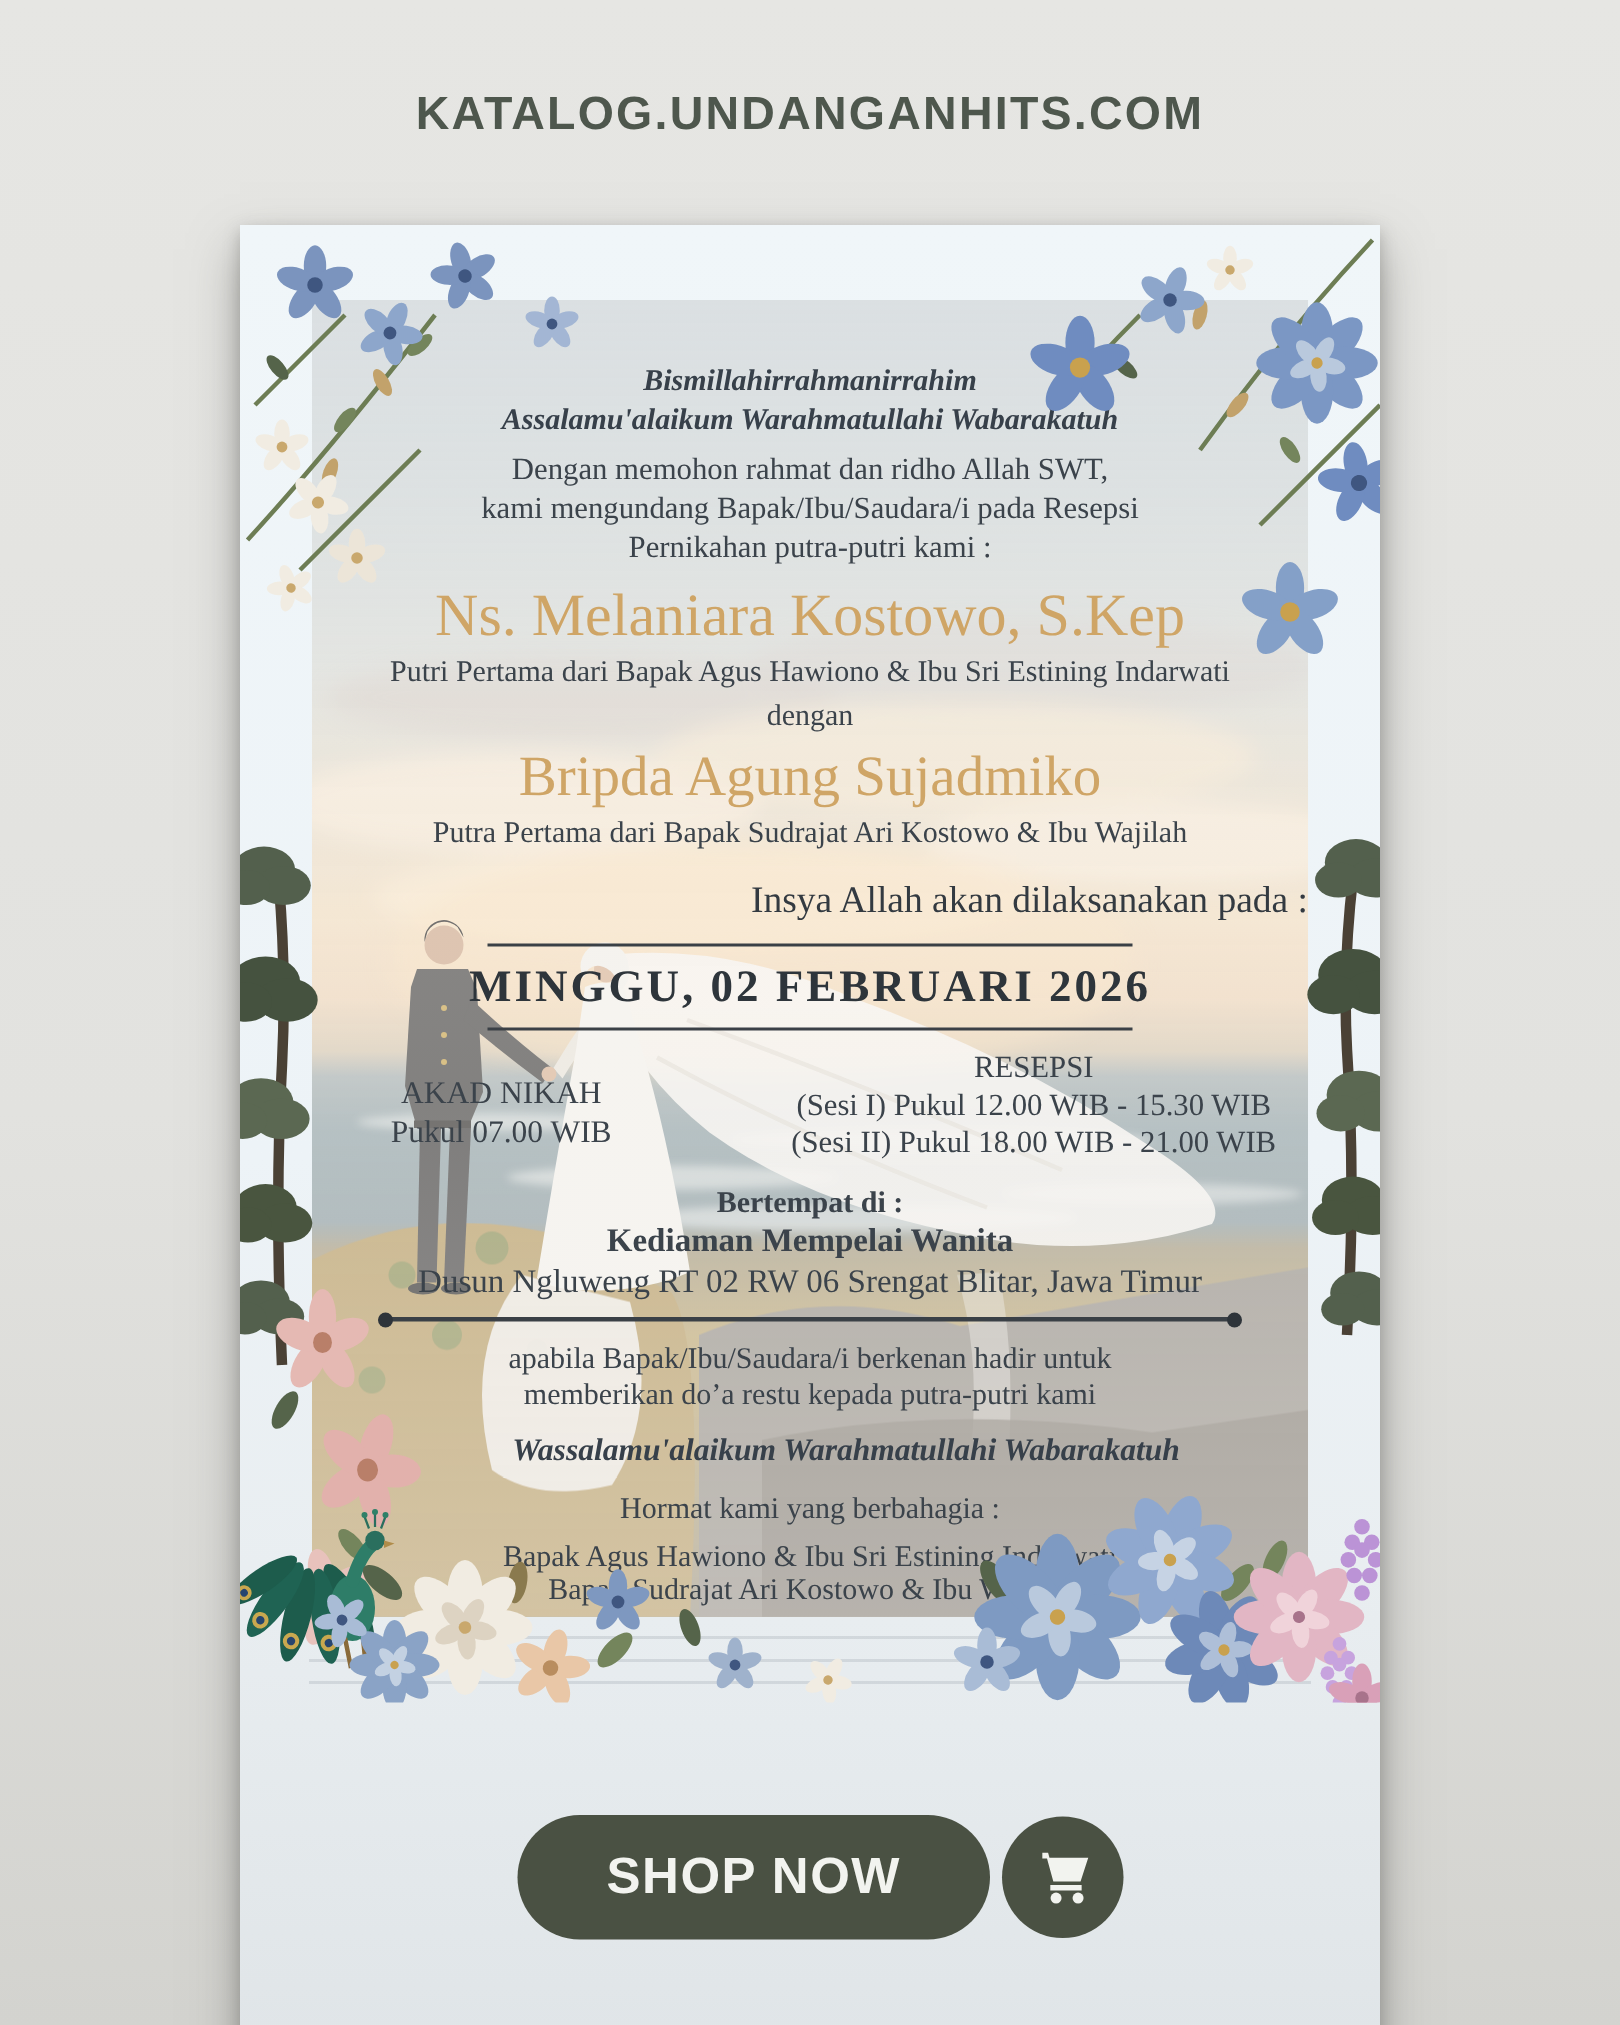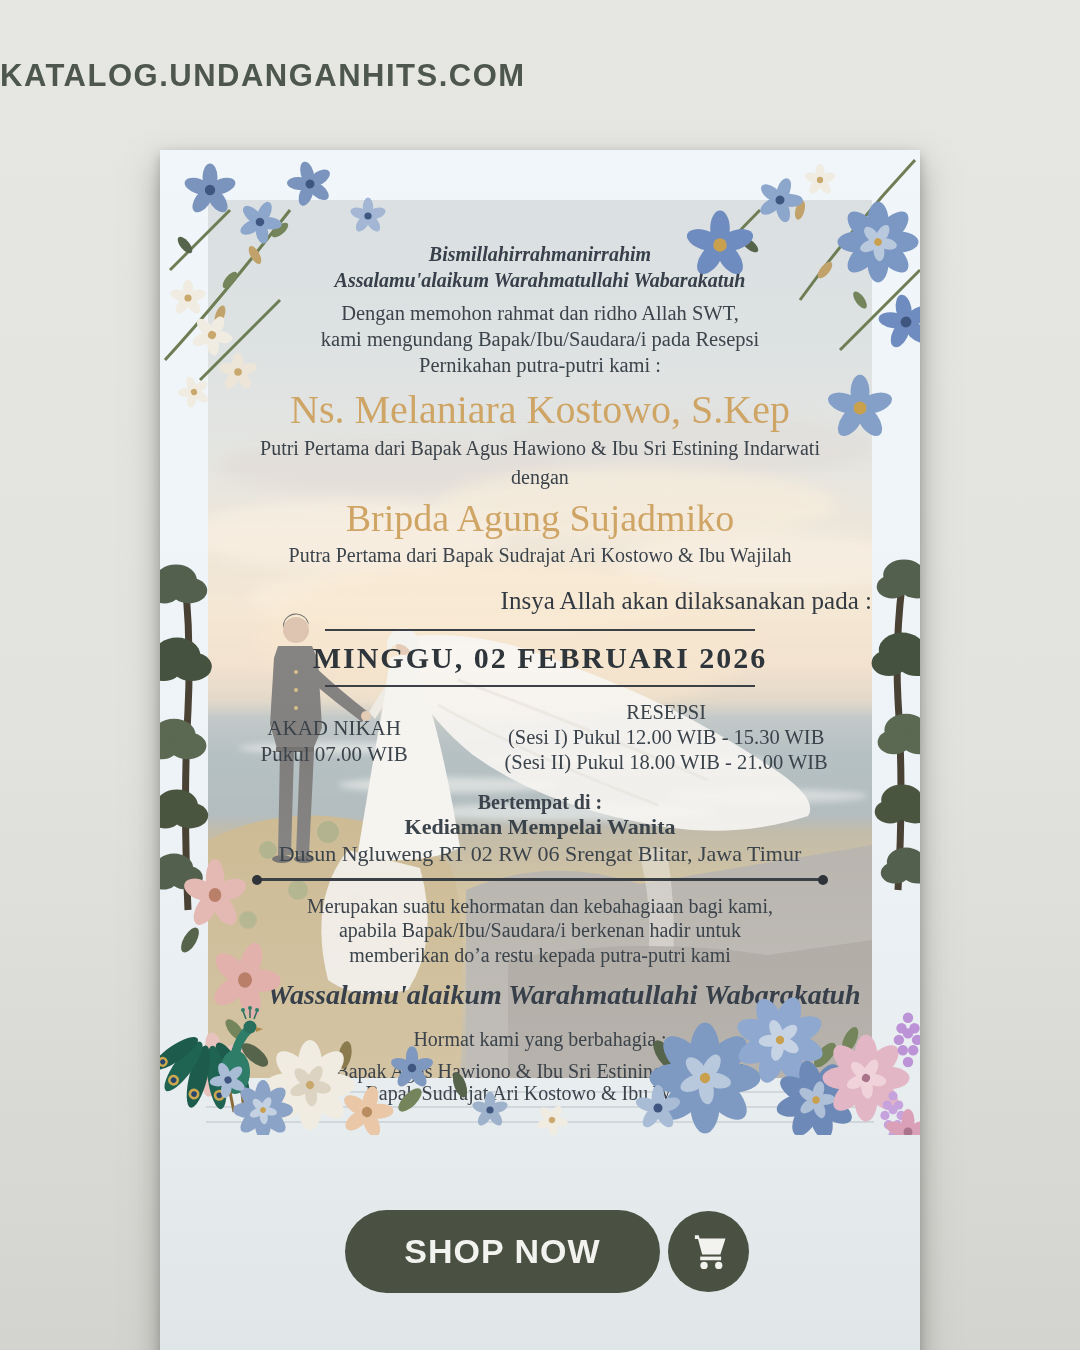--- a/index.html
+++ b/index.html
@@ -1,20 +1,20 @@
 <!DOCTYPE html>
 <html><head>
 <meta charset="utf-8">
 <style>
   html,body{margin:0;padding:0;background:#dededb;}
   .page{position:relative;width:1080px;height:1350px;overflow:hidden;
         background:linear-gradient(180deg,#e6e6e3 0%,#e2e2df 55%,#d3d3cf 100%);
         font-family:"Liberation Serif","DejaVu Serif",serif;}
   
-  .site-url{position:absolute;top:58px;left:0;width:100%;
+  .site-url{position:absolute;top:58px;left:0;width:100%;text-align:center;
         font-family:"Liberation Sans","DejaVu Sans",sans-serif;
         font-size:31px;font-weight:700;letter-spacing:1.5px;color:#4e574d;}
   
   .card{position:absolute;left:160px;top:150px;width:760px;height:1243px;
         background:linear-gradient(180deg,#f0f6f9 0%,#edf3f7 50%,#e9eef1 72%,#e4e9ec 86%,#dfe4e7 100%);
         box-shadow:0 16px 30px rgba(95,95,92,.5),0 4px 10px rgba(95,95,92,.35);}
   .stairs{position:absolute;left:46px;right:46px;top:926px;height:59px;
         background:linear-gradient(180deg,#f1f3f5,#e3e6ea);
         background-image:repeating-linear-gradient(180deg,rgba(158,167,175,.30) 0 2px,rgba(0,0,0,0) 2px 15px);}
   .panel{position:absolute;left:48px;top:50px;width:664px;height:878px;
@@ -32,33 +32,33 @@
   .salam{margin-top:2px;}
   .intro{font-size:20.5px;line-height:26px;margin-top:8px;}
   .bride-name{font-size:40px;line-height:46px;margin-top:9px;color:#cfa566;}
   .parents{font-size:20px;line-height:24px;margin-top:3px;}
   .dengan{font-size:20px;margin-top:5px;}
   .groom-name{font-size:38px;line-height:44px;margin-top:7px;color:#cfa566;}
   .sched{font-size:25px;margin-top:19px;color:#333a41;text-align:right;}
   .rule{width:430px;margin:13px auto 0;border-top:2.5px solid #3a4046;}
   .rule2{width:430px;margin:9px auto 0;border-top:2.5px solid #3a4046;}
   .date{font-size:30px;font-weight:700;letter-spacing:2px;margin-top:9px;color:#2e353b;}
-  .times{display:flex;margin-top:13px;}
+  .times{display:flex;margin-top:13px;gap:23px;}
   .akad{flex:0 0 38%;padding-top:15px;font-size:21px;line-height:26px;}
   .resepsi{flex:0 0 62%;font-size:20.5px;line-height:25px;}
   .venue{margin-top:15px;}
   .venue-label{font-size:20px;font-weight:700;}
   .venue-name{font-size:22px;font-weight:700;line-height:26px;}
   .venue-addr{font-size:22px;line-height:27px;}
   .dotrule{position:relative;width:86%;margin:11px auto 0;height:2.5px;background:#3a4046;}
   .dotrule::before,.dotrule::after{content:"";position:absolute;top:-3.5px;width:10px;height:10px;
         border-radius:50%;background:#2e343a;}
   .dotrule::before{left:-2px;} .dotrule::after{right:-2px;}
   .para{font-size:20px;line-height:24.5px;margin-top:13px;}
-  .wassalam{font-size:28px;font-weight:700;font-style:italic;margin-top:11px;color:#37404a;padding-left:48px;}
+  .wassalam{font-size:21px;font-weight:700;font-style:italic;margin-top:11px;color:#37404a;padding-left:48px;}
   .hormat{font-size:20px;margin-top:15px;}
   .pline{font-size:20px;line-height:22px;}
   .pline.first{margin-top:9px;}
   
   .floral{position:absolute;inset:0;pointer-events:none;}
   
   .shop-btn{position:absolute;left:345px;top:1210px;width:315px;height:83px;border:none;
         border-radius:42px;background:#4a5143;cursor:pointer;
         font-family:"Liberation Sans","DejaVu Sans",sans-serif;
         font-size:34px;font-weight:700;letter-spacing:1px;color:#f2f3ef;}
@@ -179,21 +179,20 @@
             <div>(Sesi II) Pukul 18.00 WIB - 21.00 WIB</div>
           </div>
         </div>
         <div class="venue">
           <div class="venue-label">Bertempat di :</div>
           <div class="venue-name">Kediaman Mempelai Wanita</div>
           <div class="venue-addr">Dusun Ngluweng RT 02 RW 06 Srengat Blitar, Jawa Timur</div>
         </div>
         <div class="dotrule"></div>
         <div class="para">
-          <div>Merupakan suatu kehormatan dan kebahagiaan bagi kami,</div>
           <div>apabila Bapak/Ibu/Saudara/i berkenan hadir untuk</div>
           <div>memberikan do’a restu kepada putra-putri kami</div>
         </div>
         <div class="wassalam">Wassalamu'alaikum Warahmatullahi Wabarakatuh</div>
         <div class="hormat">Hormat kami yang berbahagia :</div>
         <div class="pline first">Bapak Agus Hawiono &amp;  Ibu Sri Estining Indarwati</div>
         <div class="pline">Bapak Sudrajat Ari Kostowo &amp; Ibu Wajilah</div>
       </div>
     </div>
 

